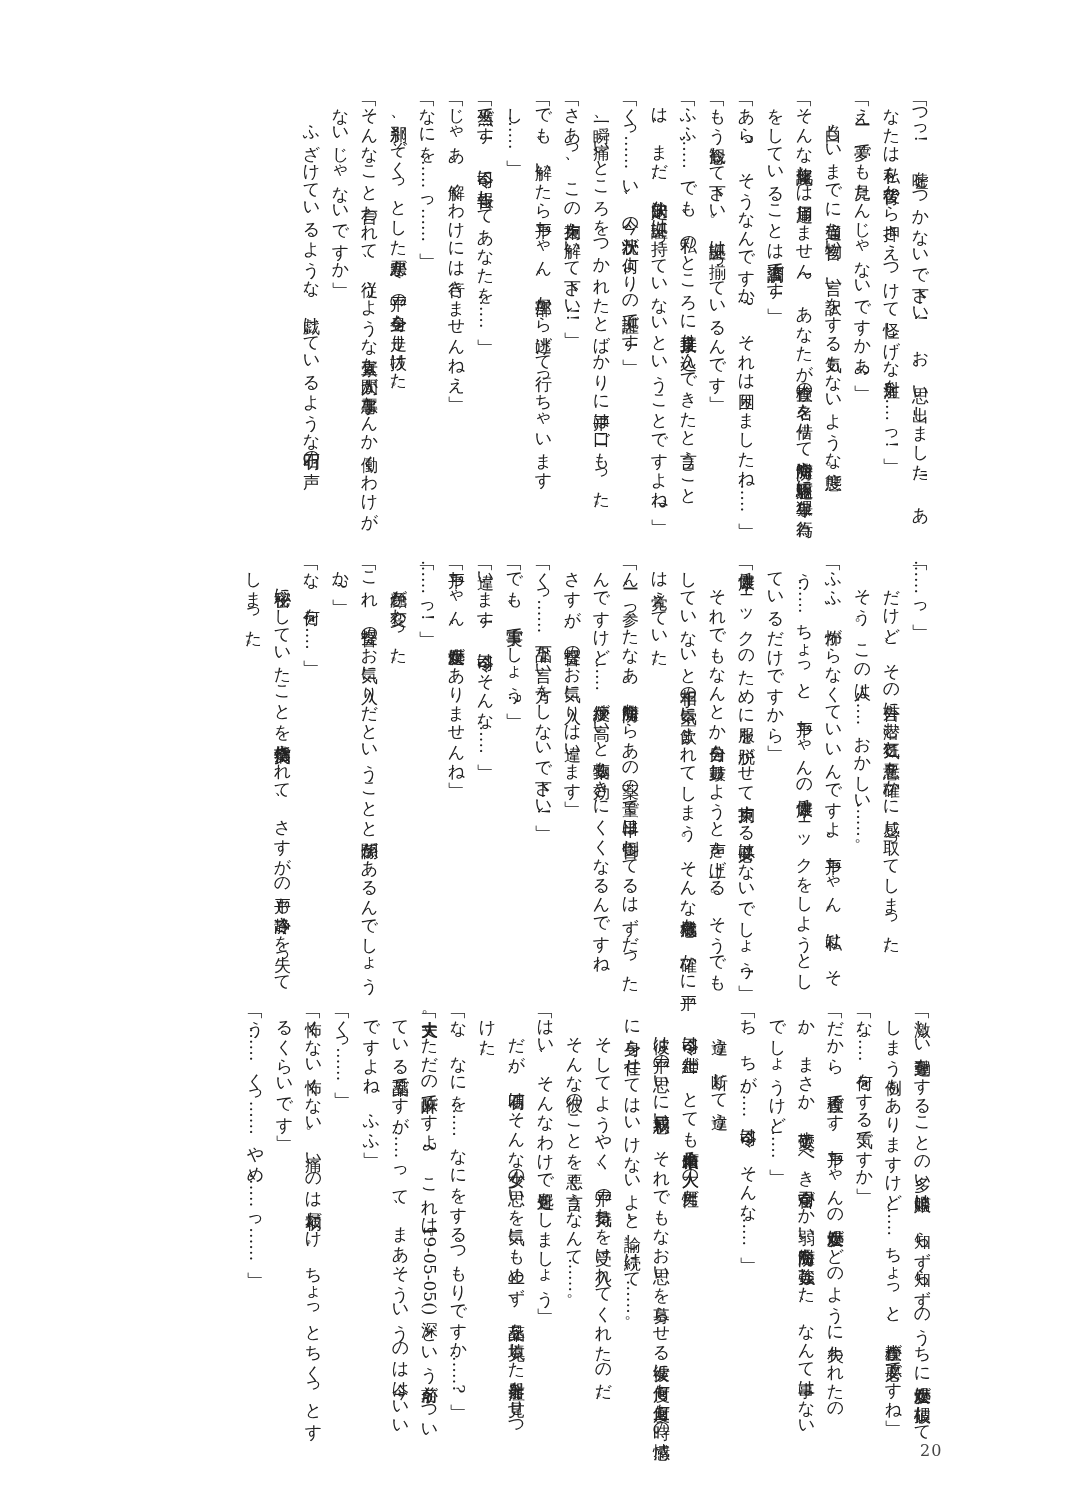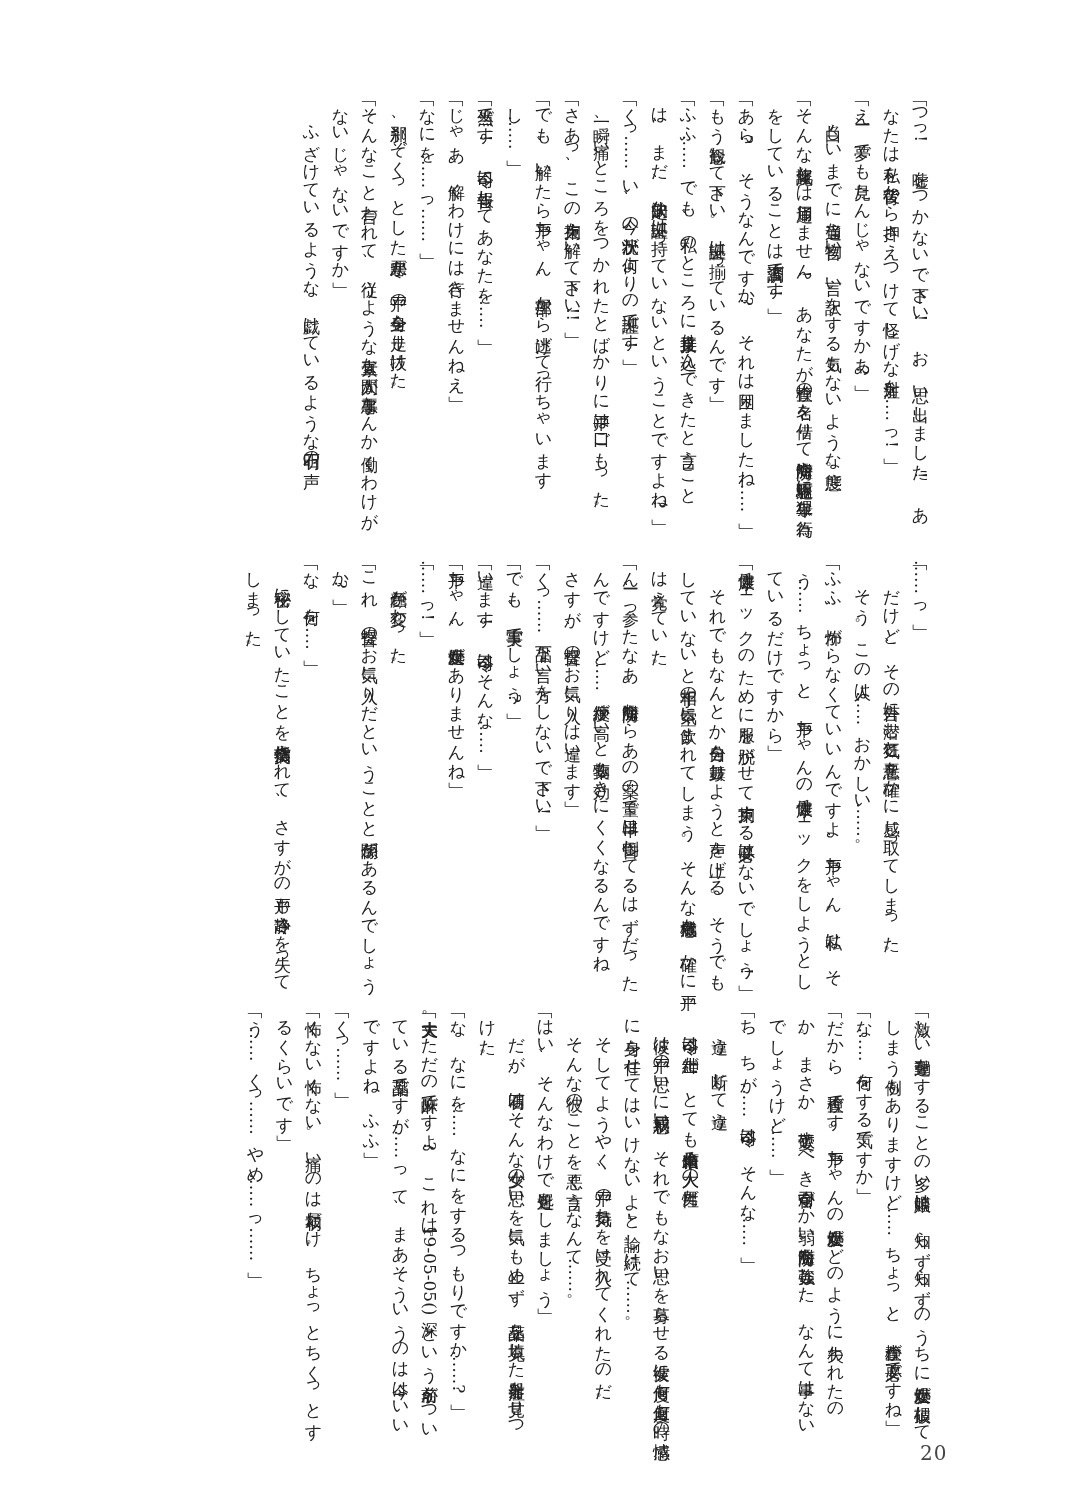--- a/index.html
+++ b/index.html
@@ -34,21 +34,21 @@
     margin: 0;
     padding: 0;
   }
   .band-top    { top: 96px;   right: 145px; }
   .band-middle { top: 560px;  right: 145px; }
   .band-bottom { top: 1008px; right: 143px; }
   .page-number {
     position: absolute;
     left: 920px;
     top: 1441px;
-    font-size: 20px;
+    font-size: 16px;
     color: #454545;
     letter-spacing: 1px;
   }
 </style>
 </head>
 <body>
 
 <div class="page">
   <section class="band band-top">
       <p>「つっ!　嘘をつかないで下さい!　お、思い出しました!　あなたは私を背後から押さえつけて怪しげな注射を……っ!」</p>

